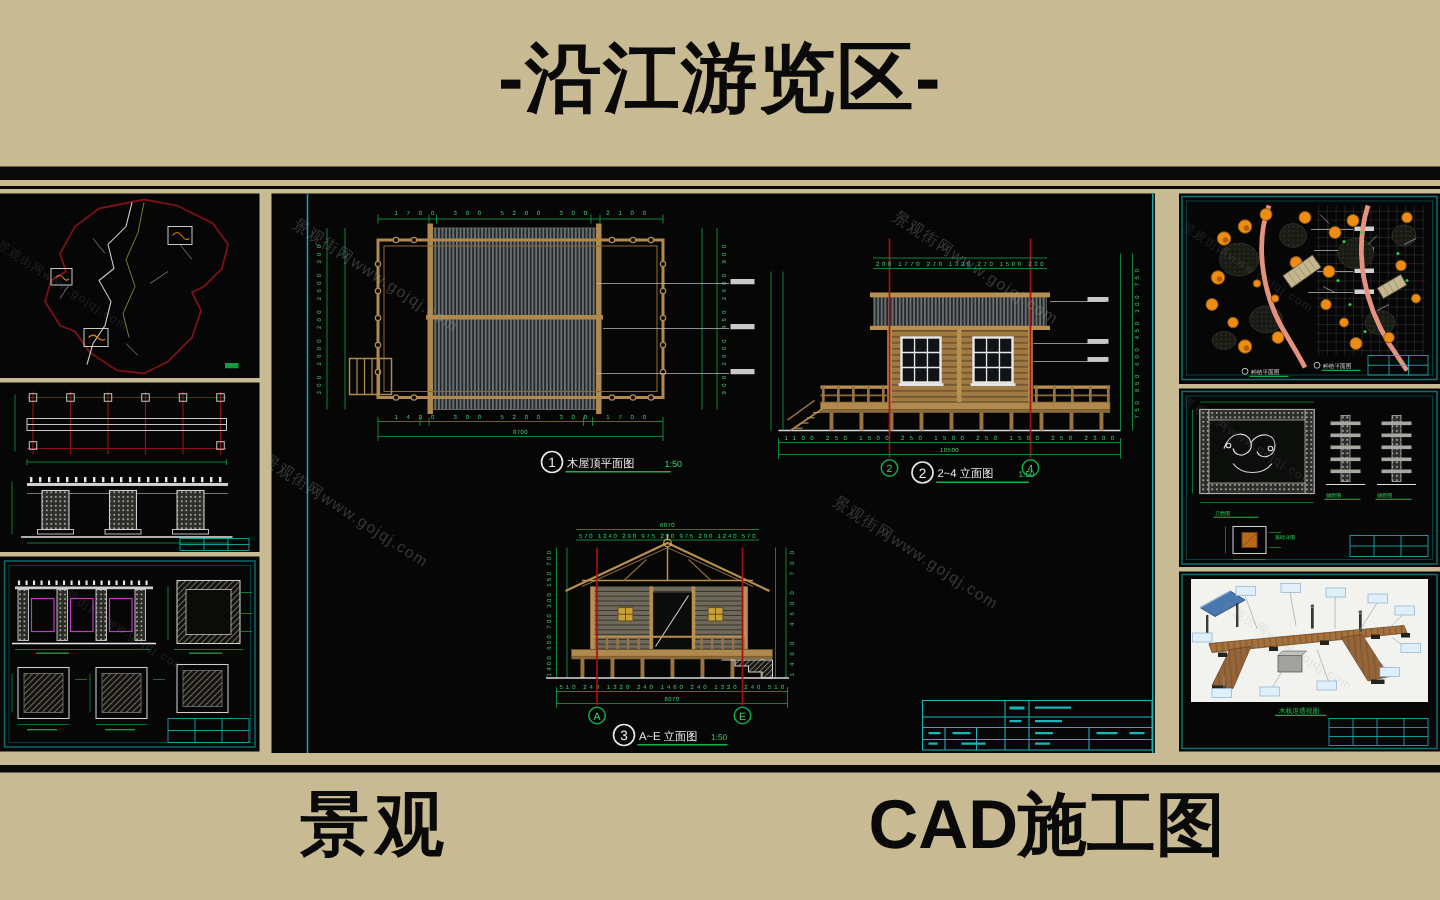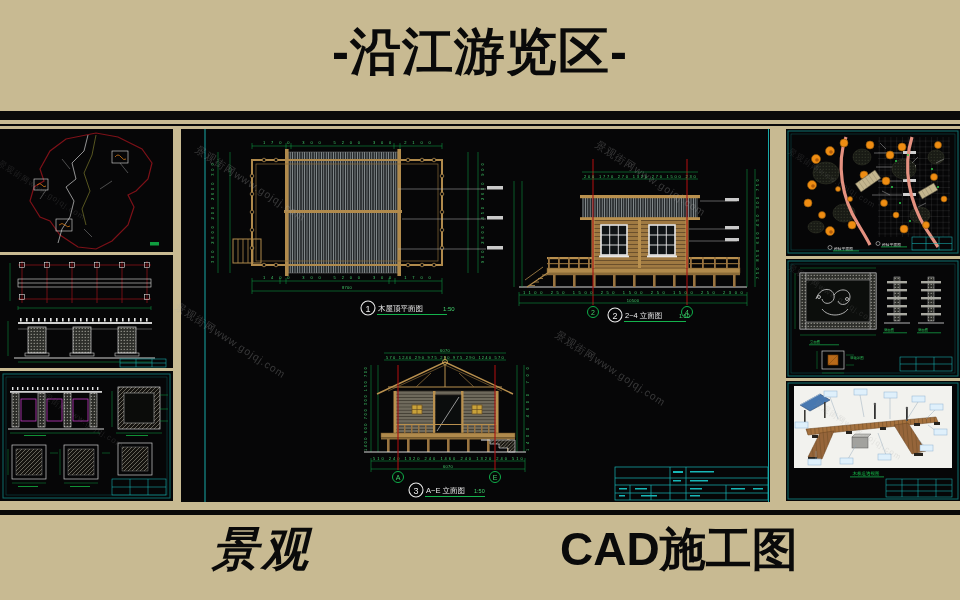--- a/index.html
+++ b/index.html
@@ -5,22 +5,22 @@
   html,body{margin:0;padding:0;background:#c8ba92;}
   #stage{position:relative;width:960px;height:600px;background:#c8ba92;overflow:hidden;
          font-family:"Liberation Sans","DejaVu Sans",sans-serif;}
   .banner-title{position:absolute;left:0;top:18px;width:100%;text-align:center;
     font-size:51px;font-weight:700;color:#0a0a0a;letter-spacing:1px;}
   .rule{position:absolute;left:0;width:100%;background:#0a0a0a;}
   .rule-thick{top:111px;height:9px;}
   .rule-thin{top:124px;height:2px;}
   .rule-bottom{top:510px;height:5px;}
   .footer-label{position:absolute;top:519px;font-size:46px;font-weight:700;color:#0a0a0a;}
-  .footer-left{left:212px;letter-spacing:4px;font-style:italic;}
-  .footer-right{left:560px;}
+  .footer-left{left:200px;letter-spacing:4px;}
+  .footer-right{left:579px;}
   .panel{position:absolute;background:#060607;}
   .panel svg{display:block;}
   .wm{position:absolute;color:rgba(170,170,170,.30);font-size:10.5px;white-space:nowrap;
       transform:rotate(33deg);transform-origin:left top;pointer-events:none;z-index:6;letter-spacing:1px;}
   .wm.dim{color:rgba(150,150,150,.18);}
   text{font-family:"Liberation Sans","DejaVu Sans",sans-serif;}
   .dimtx{fill:#43d06d;font-size:4px;letter-spacing:.3px;}
   .cadwhite{fill:#ededed;}
 </style>
 </head>

